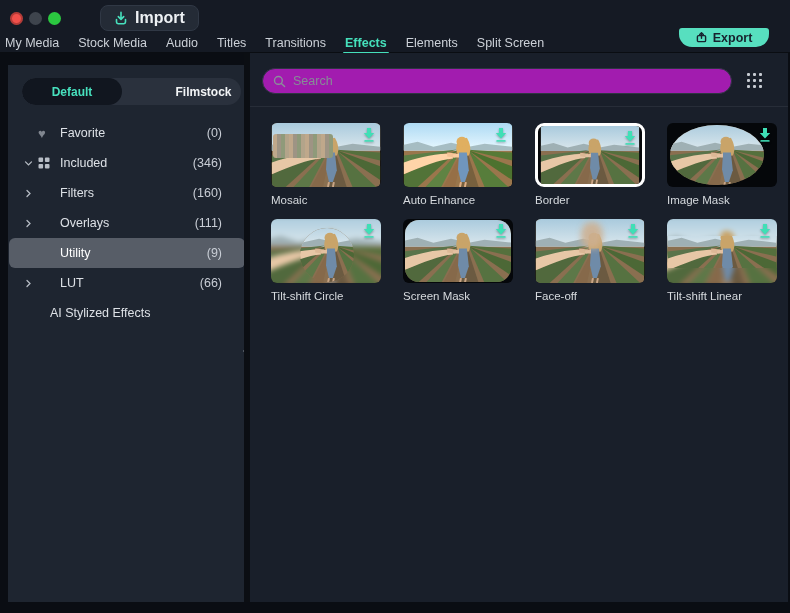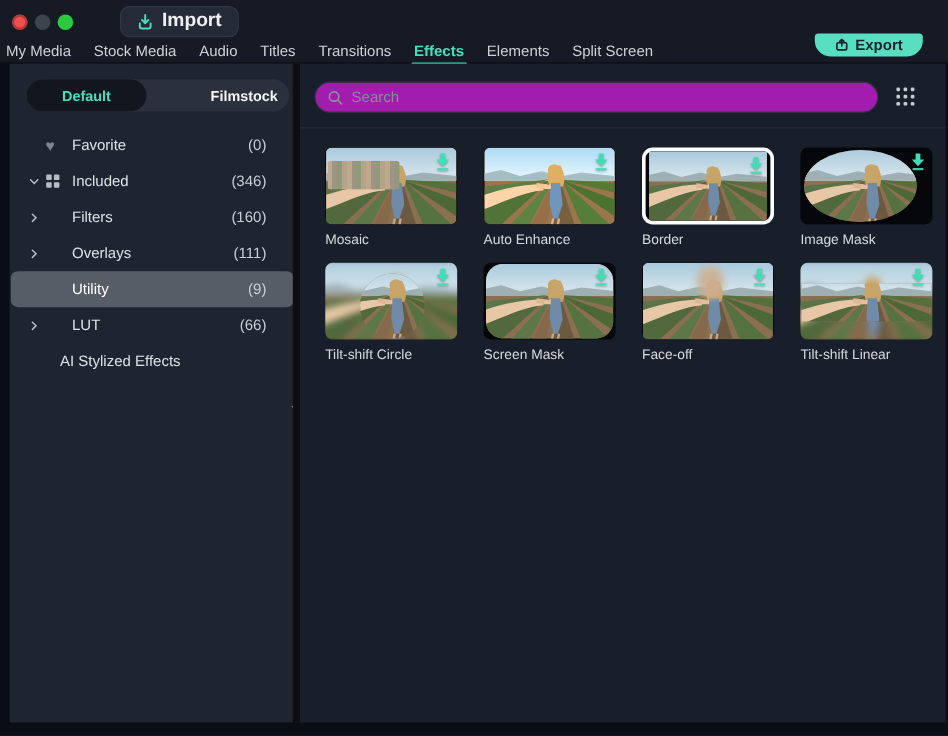--- a/index.html
+++ b/index.html
@@ -27,21 +27,21 @@
   .tabs-row { position:relative; height:17px; display:flex; align-items:center;
               gap:19px; padding-left:5px; }
   .tab { position:relative; font-size:12.5px; color:#ccd1d8; cursor:pointer;
          height:17px; line-height:15px; white-space:nowrap; }
   .tab.active { color:#45e0bb; font-weight:600; }
   .tab.active::after { content:""; position:absolute; left:-2px; right:-2px; bottom:-1px;
                        height:2px; border-radius:1px; background:#45e0bb; }
 
   
   .main { position:absolute; left:0; right:0; top:53px; bottom:11px; }
-  .sidebar { position:absolute; left:8px; top:0; bottom:0; width:244px; background:#1e2530; }
+  .sidebar { position:absolute; left:8px; top:12px; bottom:0; width:244px; background:#1e2530; }
   .divider-v { position:absolute; left:244px; top:0; bottom:0; width:6px; background:#0b0e13; }
   .content { position:absolute; left:250px; right:2px; top:0; bottom:0; background:#191f2a; }
 
   
   .toggle { margin:13px 11px 0 14px; height:27px; background:#2a313d; border-radius:14px;
             display:flex; overflow:hidden; }
   .seg { display:flex; align-items:center; justify-content:center; font-size:12px;
          font-weight:700; cursor:pointer; }
   .seg-default { width:100px; background:#11161f; border-radius:14px; color:#47e0bd; }
   .seg-filmstock { flex:1; color:#f2f4f6;padding-left:44px; }

